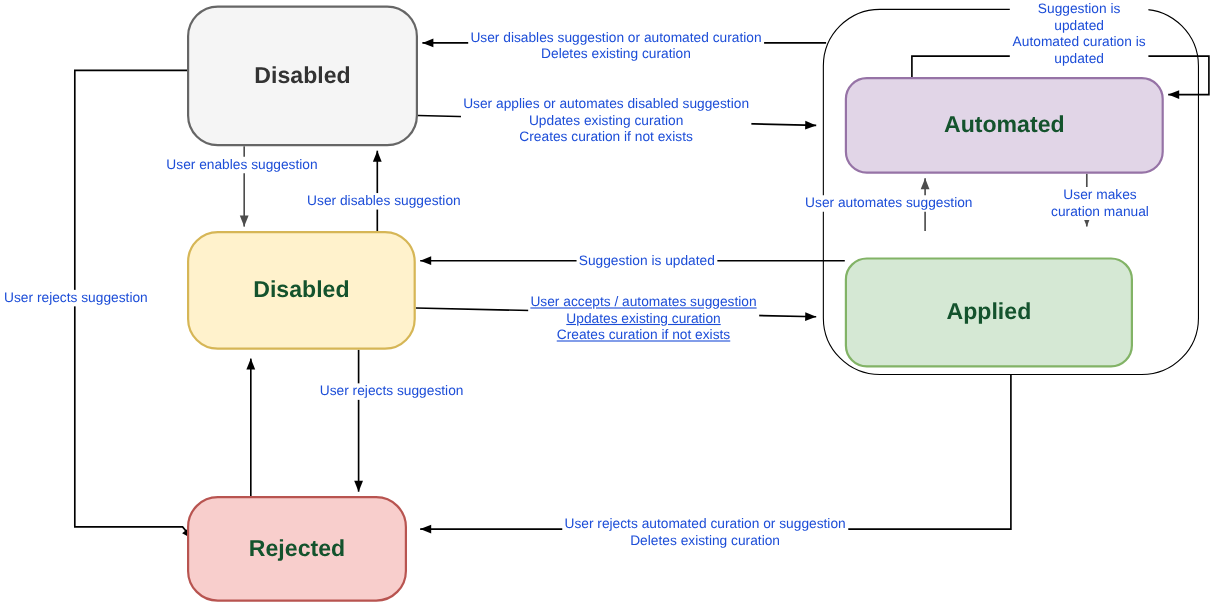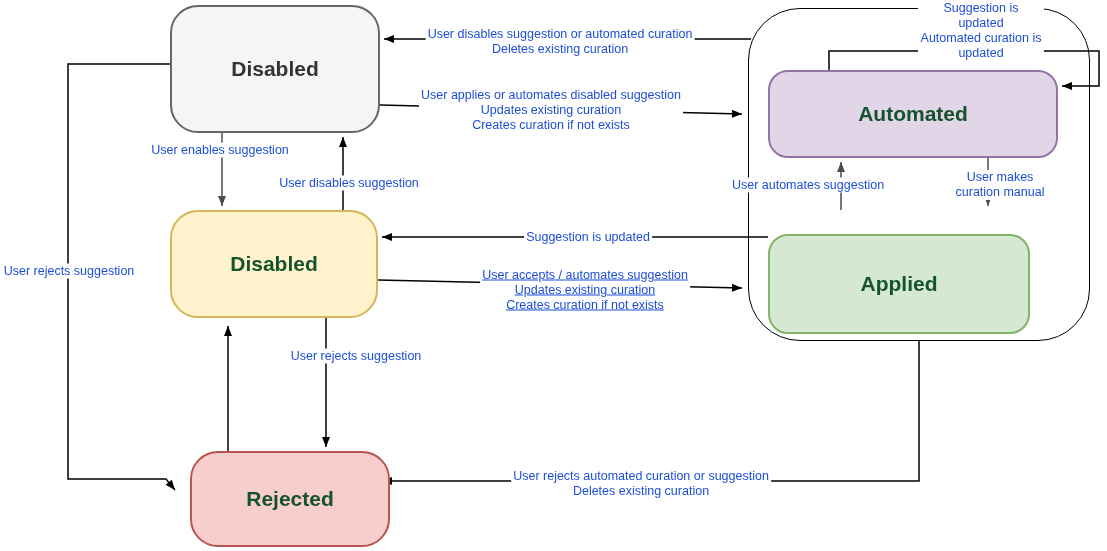--- a/index.html
+++ b/index.html
@@ -20,21 +20,21 @@
   }
   .container-group{
     position:absolute;
     box-sizing:border-box;
     background:#ffffff;
     border:1.5px solid #000000;
     border-radius:52px;
   }
   .state-disabled {left:170px;top:5px;  width:210px;height:128px;border-radius:28px;background:#f5f5f5;border:2px solid #666666;color:#333333;text-align:center;}
   .state-pending  {left:170px;top:210px;width:208px;height:108px;border-radius:28px;background:#fff2cc;border:2px solid #d6b656;}
-  .state-rejected {left:190px;top:451px;width:200px;height:96px; border-radius:28px;background:#f8cecc;border:2px solid #b85450;}
+  .state-rejected {left:170px;top:451px;width:200px;height:96px; border-radius:28px;background:#f8cecc;border:2px solid #b85450;}
   .state-automated{left:768px;top:70px; width:290px;height:88px; border-radius:20px;background:#e1d5e7;border:2px solid #9673a6;}
   .state-applied  {left:768px;top:210px;width:262px;height:100px;border-radius:20px;background:#d5e8d4;border:2px solid #82b366;margin-top:24px;}
   .edge-label{
     position:absolute;
     transform:translate(-50%,-50%);
     background:#ffffff;
     font-size:12.5px;line-height:15px;color:#1d4ed8;
     text-align:center;white-space:pre-line;
     padding:0 2px;
   }

